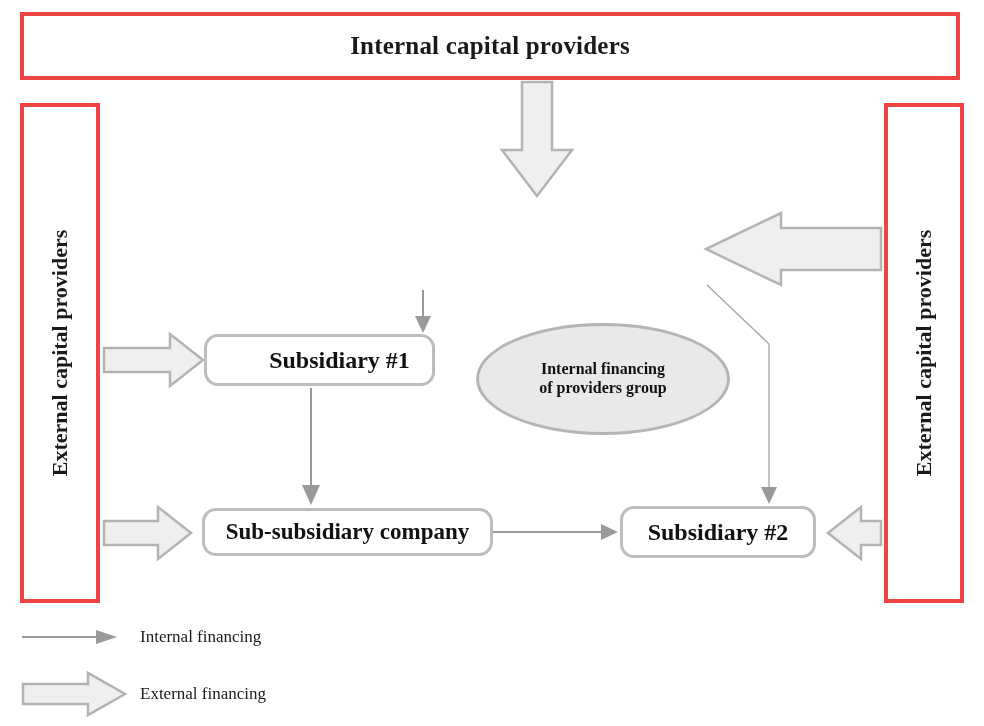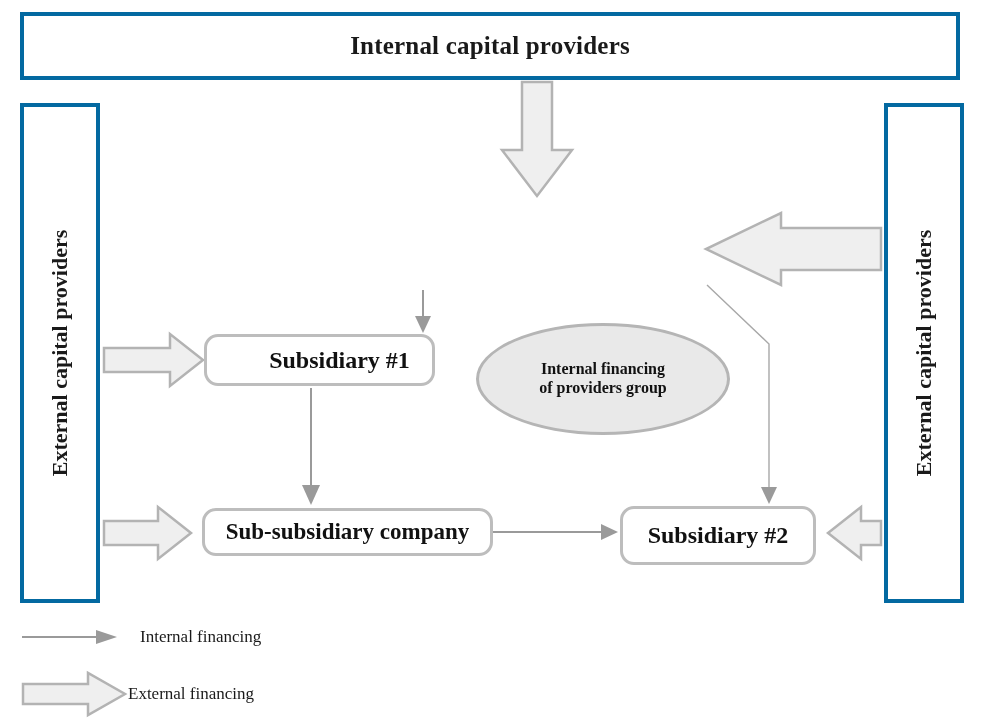--- a/index.html
+++ b/index.html
@@ -16,21 +16,21 @@
     width: 984px;
     height: 726px;
     background: #ffffff;
     overflow: hidden;
   }
 
   
   .frame {
     position: absolute;
     background: #ffffff;
-    border: 4px solid #0369a1;
+    border: 4px solid #ef4444;
     box-sizing: border-box;
   }
   #banner-internal {
     left: 20px;
     top: 12px;
     width: 940px;
     height: 68px;
     display: flex;
     align-items: center;
     justify-content: center;
@@ -74,21 +74,21 @@
     display: flex;
     align-items: center;
     justify-content: center;
     color: #111111;
     font-weight: bold;
     text-align: center;
   }
   #node-parent      { left: 410px; top: 212px; width: 284px; height: 74px;  font-size: 25px; }
   #node-sub1        { left: 204px; top: 334px; width: 231px; height: 52px;  font-size: 24px; padding-left: 40px; }
   #node-subsub      { left: 202px; top: 508px; width: 291px; height: 48px;  font-size: 23px; }
-  #node-sub2        { left: 620px; top: 506px; width: 196px; height: 59px;  font-size: 24px; }
+  #node-sub2        { left: 620px; top: 506px; width: 196px; height: 52px;  font-size: 24px; }
 
   
   #ellipse-internal-financing {
     position: absolute;
     left: 476px;
     top: 323px;
     width: 254px;
     height: 112px;
     background: #e9e9e9;
     border: 3px solid #b5b5b5;
@@ -146,21 +146,21 @@
     align-items: center;
   }
   #legend-row-internal { left: 0px;  top: 8px;  }
   #legend-row-external { left: 0px;  top: 52px; }
   .legend-text {
     font-size: 17px;
     color: #1a1a1a;
     white-space: nowrap;
   }
   #legend-row-internal .legend-text { margin-left: 20px; }
-  #legend-row-external .legend-text { }
+  #legend-row-external .legend-text { margin-left: 12px; }
   .legend-glyph { display: block; }
 </style>
 </head>
 <body>
 
 <div id="canvas">
 
   <div class="frame" id="banner-internal">
     <span class="frame-label">Internal capital providers</span>
   </div>

